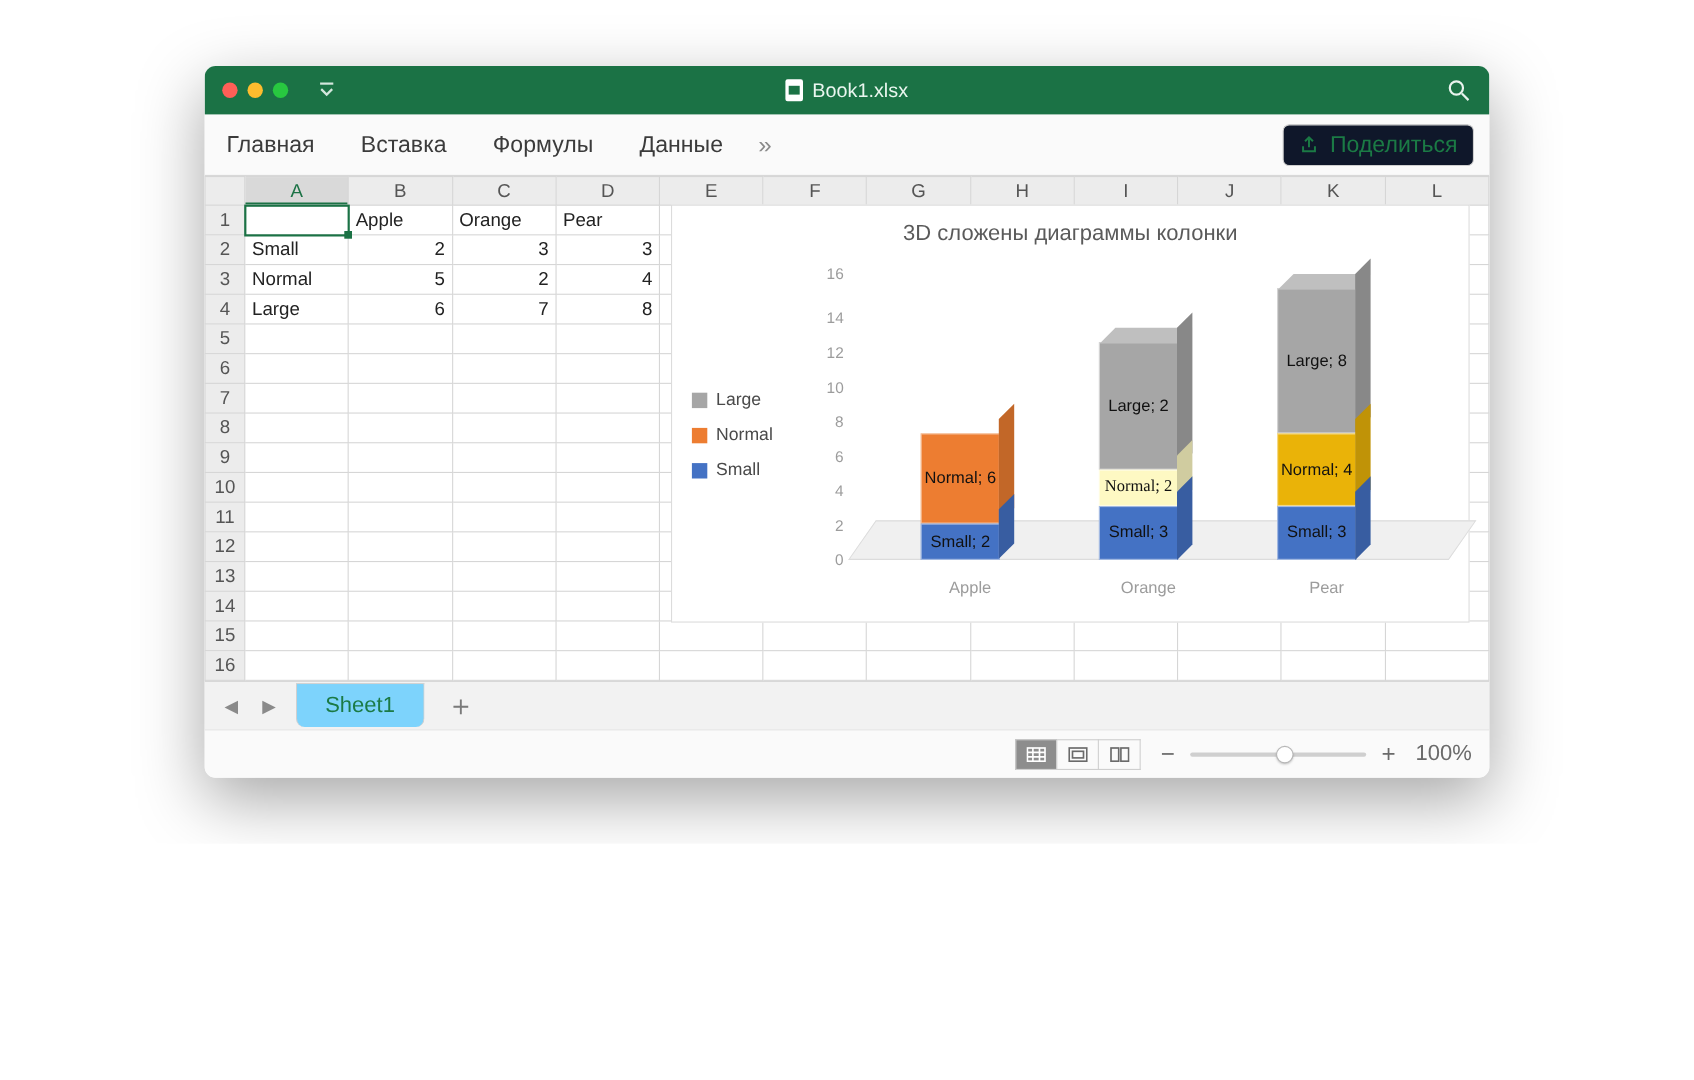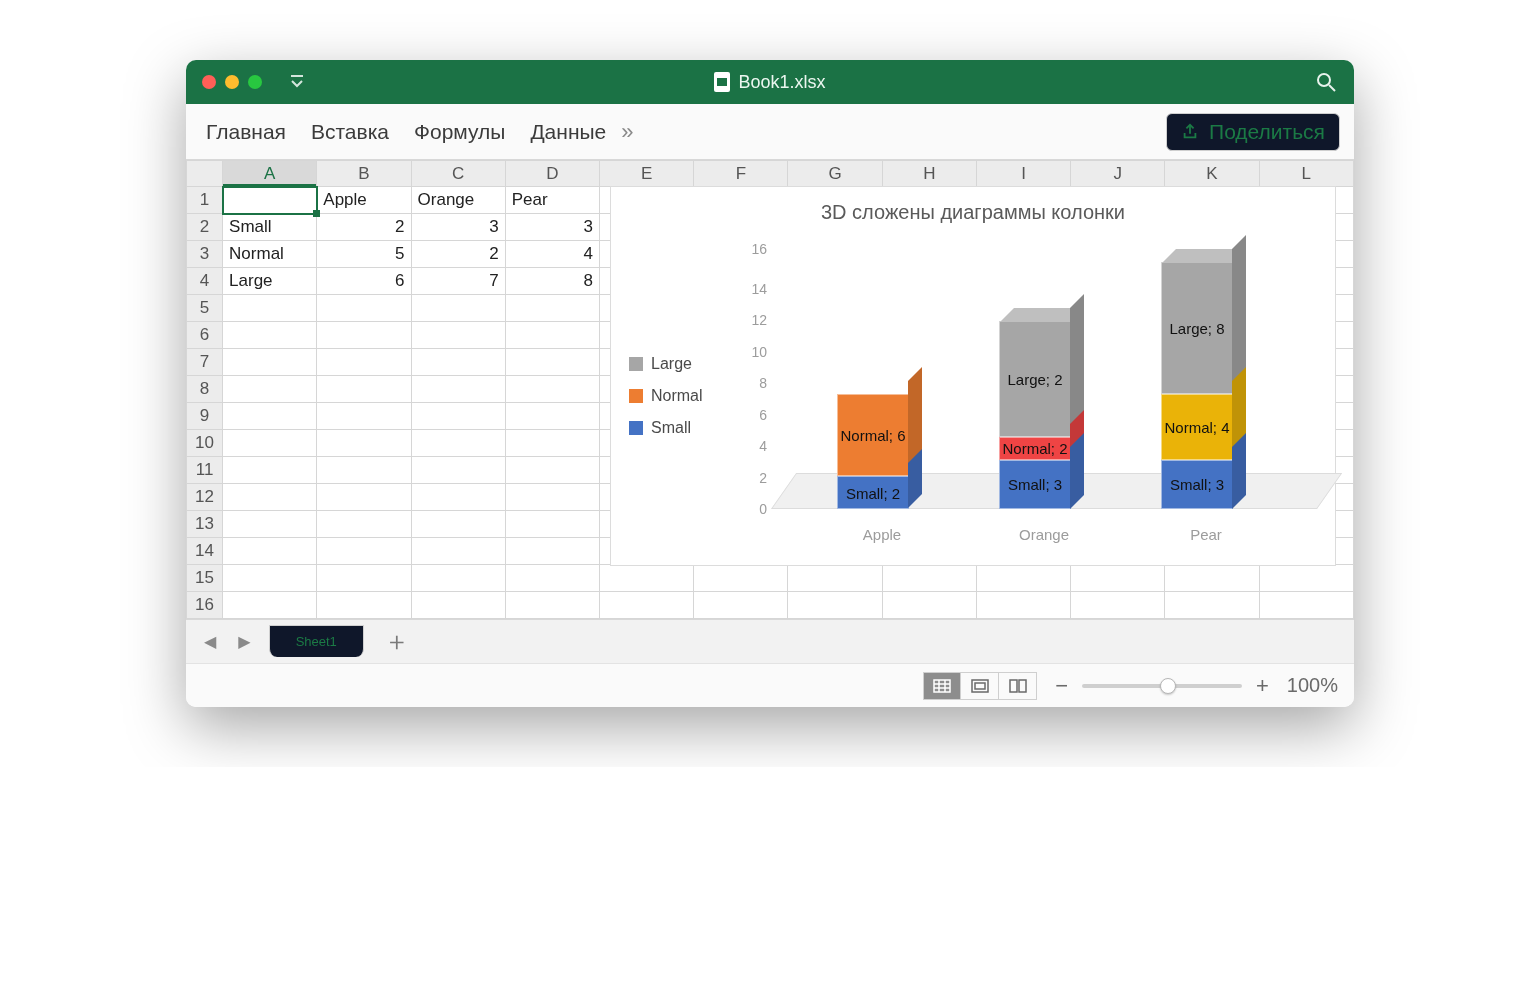--- a/index.html
+++ b/index.html
@@ -59,21 +59,21 @@
   .search-icon svg { stroke: #e8f3ed; }
 
   
   .ribbon {
     background: #fafafa;
     border-bottom: 1px solid #d8d8d8;
     height: 56px;
     display: flex;
     align-items: center;
     padding: 0 14px;
-    gap: 13px;
+    gap: 30px;
     font-size: 21px;
     color: #3b3b3b;
   }
   .ribbon .tab { padding: 6px 6px; cursor: pointer; }
   .ribbon .more { font-size: 22px; color: #8a8a8a; margin-left: -4px; }
   .ribbon .spacer { flex: 1; }
   .share-btn {
     border: 1px solid #cfcfcf;
     border-radius: 6px;
     padding: 6px 14px;
@@ -227,28 +227,28 @@
     height: 44px;
     border-top: 1px solid #d8d8d8;
     background: #f2f2f2;
     display: flex; align-items: center;
     gap: 14px;
     padding: 0 14px;
     color: #8a8a8a;
   }
   .nav-tri { font-size: 16px; padding: 4px 4px; cursor:pointer;}
   .sheet-tab {
-    background: #0f172a;
+    background: #7dd3fc;
     border: 1px solid #d0d0d0;
     border-bottom: none;
     border-radius: 0 0 8px 8px;
     transform: translateY(-1px);
     padding: 8px 26px;
     color: #1b7a45;
-    font-size: 13px;
+    font-size: 20px;
   }
   .add-sheet { font-size: 26px; color:#7a7a7a; padding:0 6px; cursor:pointer;}
 
   
   .status-bar {
     height: 44px;
     background: #fafafa;
     border-top: 1px solid #e3e3e3;
     display:flex; align-items:center; justify-content:flex-end;
     gap: 18px;
@@ -628,21 +628,21 @@
                   <div class="dlabel">Normal; 6</div>
                 </div>
                 <div class="seg" style="background: rgb(68, 114, 196); height: 33px;">
                   <div class="dlabel">Small; 2</div>
                 </div>
               </div>
               <div class="barcol">
                 <div class="seg top" style="background: rgb(166, 166, 166); height: 115.5px;">
                   <div class="dlabel">Large; 2</div>
                 </div>
-                <div class="seg" style="background: #ef4444; height: 23px;">
+                <div class="seg" style="background: #fef9c3; height: 33px; font-family: Liberation Serif, serif;">
                   <div class="dlabel">Normal; 2</div>
                 </div>
                 <div class="seg" style="background: rgb(68, 114, 196); height: 49.5px;">
                   <div class="dlabel">Small; 3</div>
                 </div>
               </div>
               <div class="barcol">
                 <div class="seg top" style="background: rgb(166, 166, 166); height: 132px;">
                   <div class="dlabel">Large; 8</div>
                 </div>

